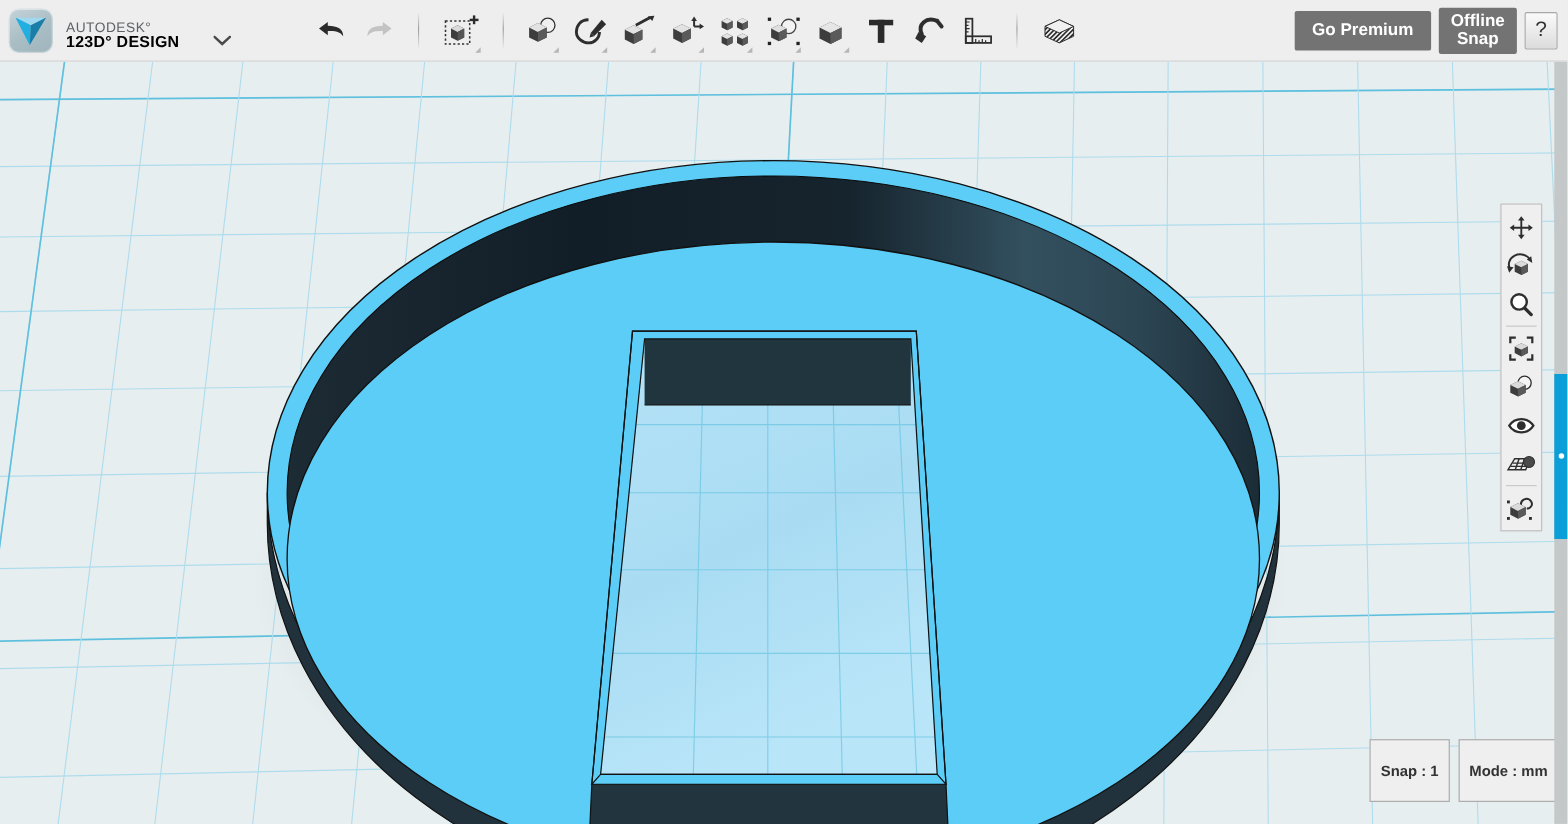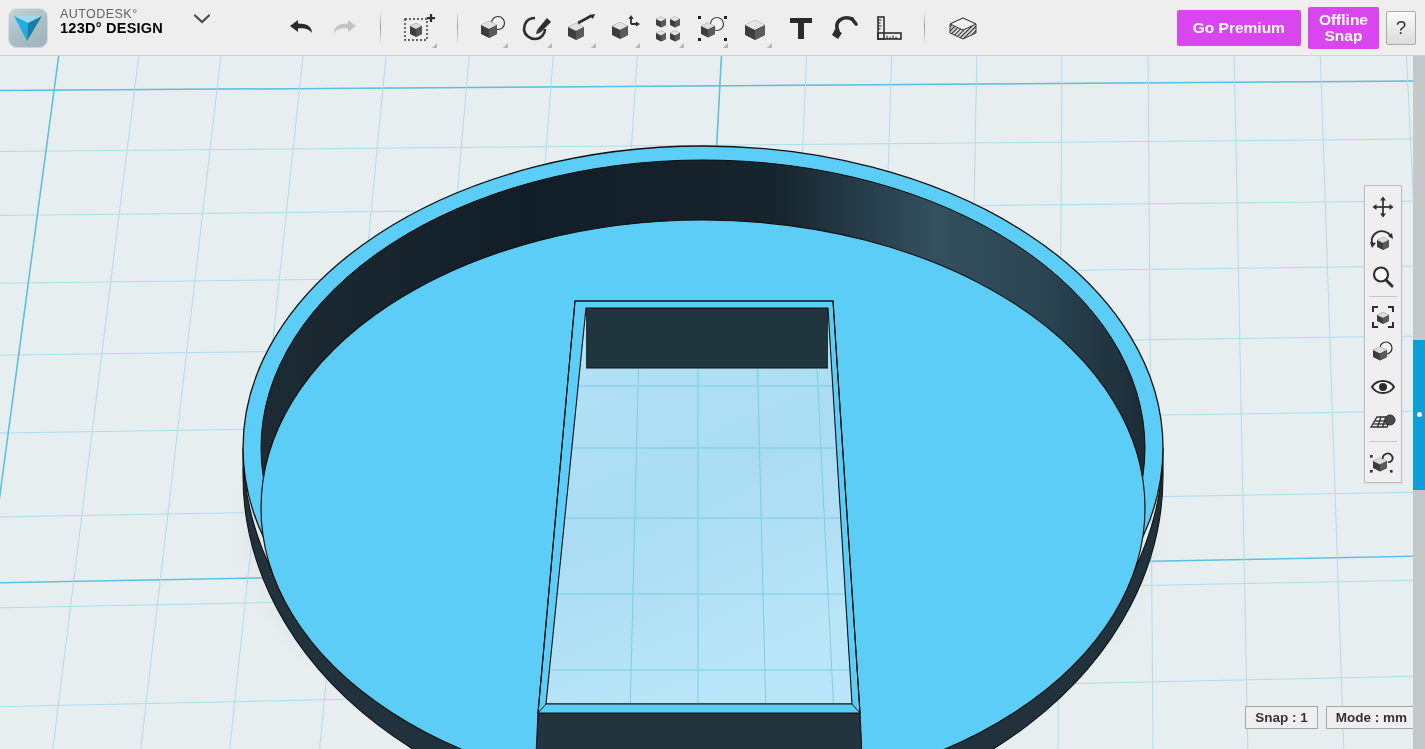--- a/index.html
+++ b/index.html
@@ -12,21 +12,21 @@
   #app { position:relative; width:1425px; height:749px; overflow:hidden; }
 
   
   #topbar {
     position:absolute; left:0; top:0; width:1425px; height:56px;
     background:#eeeeee;
     border-bottom:1px solid #d2d2d2;
     display:flex; align-items:center;
     z-index:40;
   }
-  #brand { display:flex; align-items:flex-start; padding-left:8px; }
+  #brand { display:flex; align-items:flex-end; padding-left:8px; }
   #logo {
     width:40px; height:40px; border-radius:9px;
     background:linear-gradient(150deg,#c5d3d8 0%,#a9bdc4 55%,#9fb4bc 100%);
     position:relative; flex:none;
     box-shadow:inset 0 0 0 1px rgba(255,255,255,.45);
   }
   #logo .pyr {
     position:absolute; left:6px; top:8px; width:28px; height:25px;
   }
   #brandtext { margin-left:12px; line-height:1.05; }
@@ -61,21 +61,21 @@
     width:1px; height:34px; margin:11px 13px 0 13px;
     background:linear-gradient(to bottom, rgba(160,160,160,0), #9b9b9b 45%, rgba(160,160,160,0));
     flex:none;
   }
 
   #topright {
     margin-left:auto; display:flex; align-items:center;
     padding-right:9px; gap:7px;
   }
   .btn-primary {
-    background:#d946ef; color:#fff; border:none; cursor:pointer;
+    background:#737373; color:#fff; border:none; cursor:pointer;
     font-family:inherit; font-weight:bold; border-radius:2px;
   }
   #go-premium { height:36px; padding:0 16px; font-size:15.5px; }
   #offline-mode {
     height:42px; padding:0 11px; font-size:15.5px; line-height:1.02;
     text-align:center;
   }
   #help-btn {
     width:30px; height:34px; border:1px solid #a9a9a9; border-radius:2px;
     background:linear-gradient(to bottom,#fafafa,#dcdcdc);
@@ -133,21 +133,21 @@
   }
   .navsep { height:1px; margin:2px 4px; background:#c6c6c6; }
 
   
   #status {
     position:absolute; right:8px; bottom:20px;
     display:flex; gap:8px; z-index:20;
   }
   .statusbox {
     background:#efefef; border:1px solid #a6a6a6;
-    padding:3px 9px; font-size:13.5px; font-weight:bold; color:#333;
+    padding:20px 9px; font-size:13.5px; font-weight:bold; color:#333;
     cursor:default;
   }
 
   
   #scrollbar {
     position:absolute; right:0; top:56px; width:12px; height:693px;
     background:#c4c8c8; z-index:30;
   }
   #scroll-thumb {
     position:absolute; left:0; top:284px; width:12px; height:150px;

